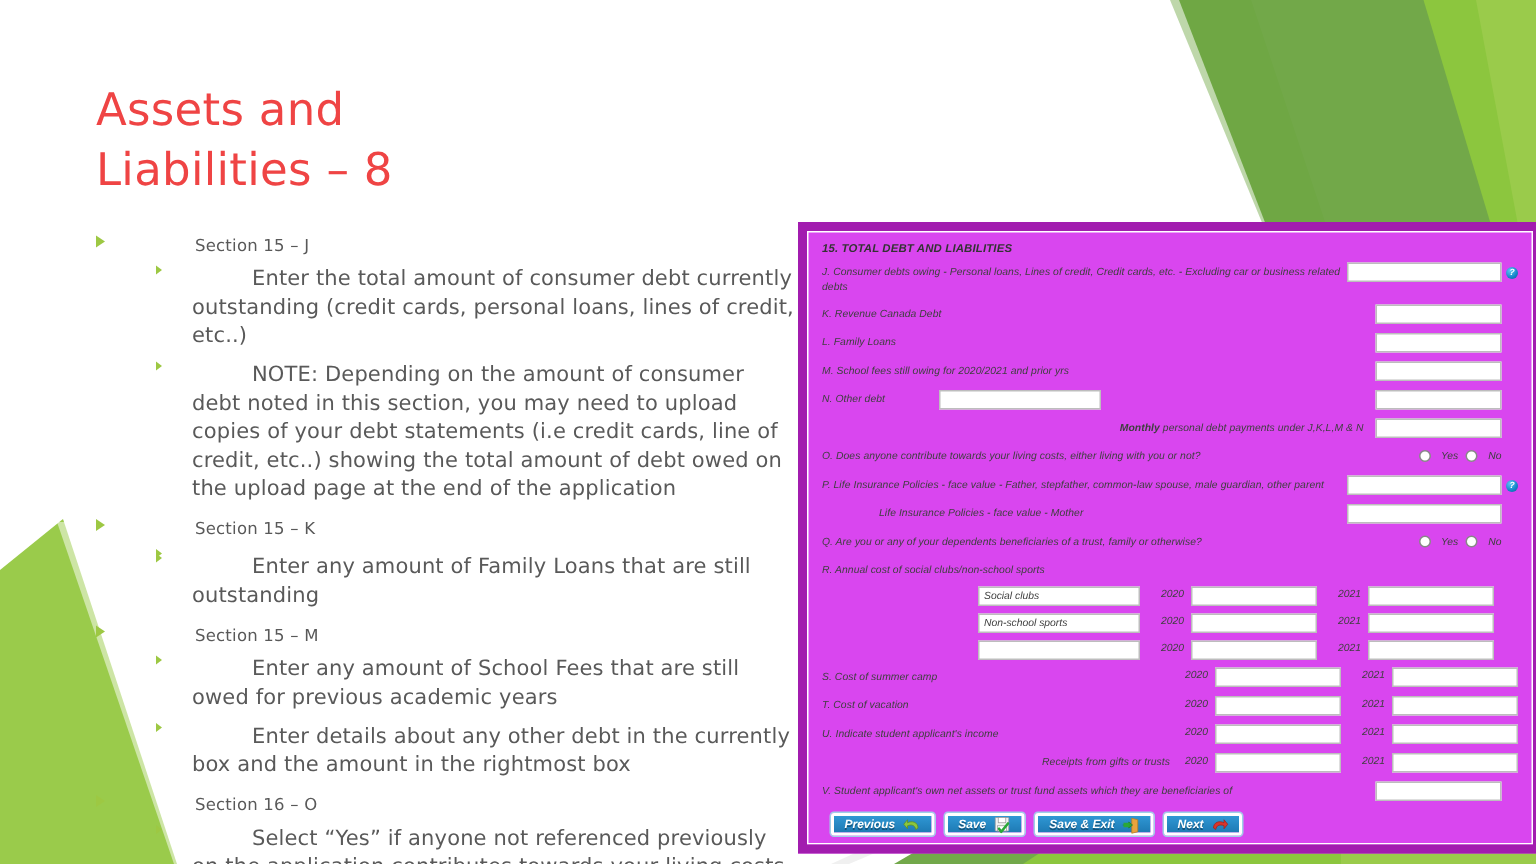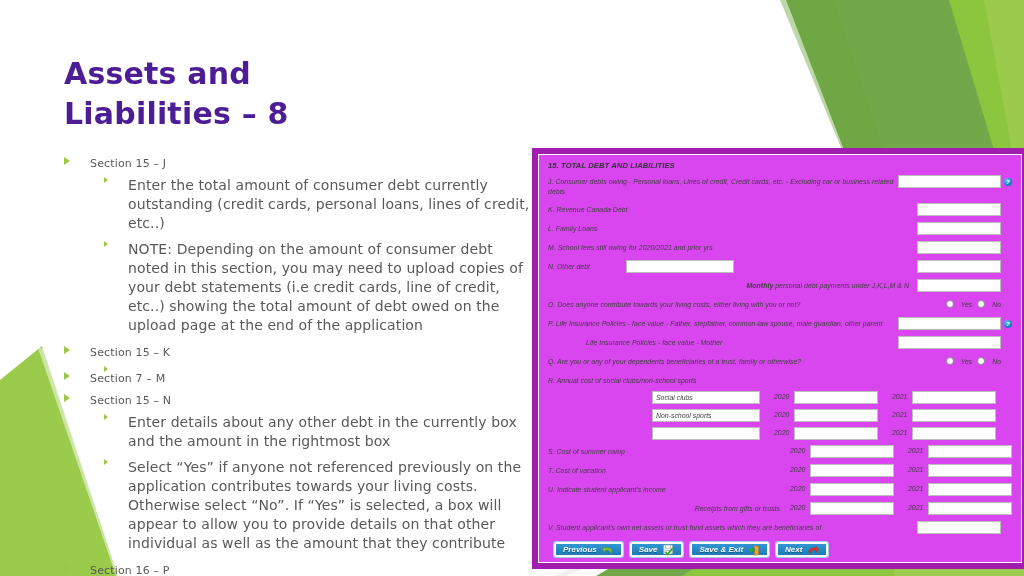--- a/index.html
+++ b/index.html
@@ -11,22 +11,22 @@
 
   
   .deco{position:absolute;pointer-events:none;}
   #deco-top{top:0;right:0;width:330px;height:150px;}
   #deco-bottom-left{left:0;bottom:0;width:200px;height:230px;}
   #deco-bottom-right{right:0;bottom:0;width:470px;height:40px;}
 
   
   #title{
     position:absolute;left:64px;top:54px;width:420px;
-    font-size:30px;line-height:40px;font-weight:700;
-    color:#4c1d95;letter-spacing:0.2px;
+    font-size:30px;line-height:40px;font-weight:400;
+    color:#ef4444;letter-spacing:0.2px;
   }
   #title .line{display:block;}
 
   
   #bullets{
     position:absolute;left:60px;top:152px;width:470px;
   }
   .lvl1{position:relative;padding-left:30px;margin:0 0 3px 0;}
   .lvl1 > .b-txt{
     font-size:11px;line-height:15px;color:#595959;
@@ -117,21 +117,21 @@
     box-shadow:0 0 0 1px #9fcfe8;
     border-radius:2px;
     padding:2px 7px;height:15px;box-sizing:border-box;
     color:#ffffff;font-size:8px;font-weight:bold;
     font-family:"Liberation Sans",sans-serif;
     text-shadow:0 1px 0 rgba(0,0,0,.35);
   }
   .bicon{width:12px;height:12px;flex:none;}
 
   
-  #bullets .b-txt{word-wrap:break-word;}
+  #bullets .b-txt{word-wrap:break-word;margin-left:40px;}
 </style>
 </head>
 <body>
 
 <svg class="deco" id="deco-top" viewBox="0 0 330 150" preserveAspectRatio="none">
   <polygon points="86,0 330,0 330,150 148,150" fill="#6FA744"></polygon>
   <polygon points="140,0 330,0 330,150 190,150" fill="#72A84A" opacity="0.9"></polygon>
   <polygon points="255,0 330,0 330,150 300,150" fill="#8CC63E"></polygon>
   <polygon points="290,0 330,0 330,150 318,150" fill="#9ACB4B"></polygon>
   <polygon points="78,0 92,0 150,150 142,150" fill="#ffffff" opacity="0.55"></polygon>
@@ -171,35 +171,43 @@
   </div>
 
   <div class="lvl1">
     <span class="mark"></span>
     <span class="b-txt">Section 15 – K</span>
   </div>
   <div class="lvl2">
     <span class="mark"></span>
   </div>
 
+  <div class="lvl2">
+    <span class="mark"></span>
+    <span class="b-txt">Enter any amount of Family Loans that are still outstanding</span>
+  </div>
 
   <div class="lvl1">
     <span class="mark"></span>
-    <span class="b-txt">Section 7 – M</span>
+    <span class="b-txt">Section 15 – M</span>
+  </div>
+  <div class="lvl2">
+    <span class="mark"></span>
+    <span class="b-txt">Enter any amount of School Fees that are still owed for previous academic years</span>
+  </div>
+
+  <div class="lvl2">
+    <span class="mark"></span>
+    <span class="b-txt">Enter details about any other debt in the currently box and the amount in the rightmost box</span>
   </div>
 
   <div class="lvl1">
     <span class="mark"></span>
-    <span class="b-txt">Section 15 – N</span>
-  </div>
-  <div class="lvl2">
-    <span class="mark"></span>
-    <span class="b-txt">Enter details about any other debt in the currently box and the amount in the rightmost box</span>
-  </div>
-
+    <span class="b-txt">Section 16 – O</span>
+  </div>
   <div class="lvl2">
     <span class="mark"></span>
     <span class="b-txt">Select “Yes” if anyone not referenced previously on the application contributes towards your living costs. Otherwise select “No”. If “Yes” is selected, a box will appear to allow you to provide details on that other individual as well as the amount that they contribute</span>
   </div>
 
   <div class="lvl1">
     <span class="mark"></span>
     <span class="b-txt">Section 16 – P</span>
   </div>
 

